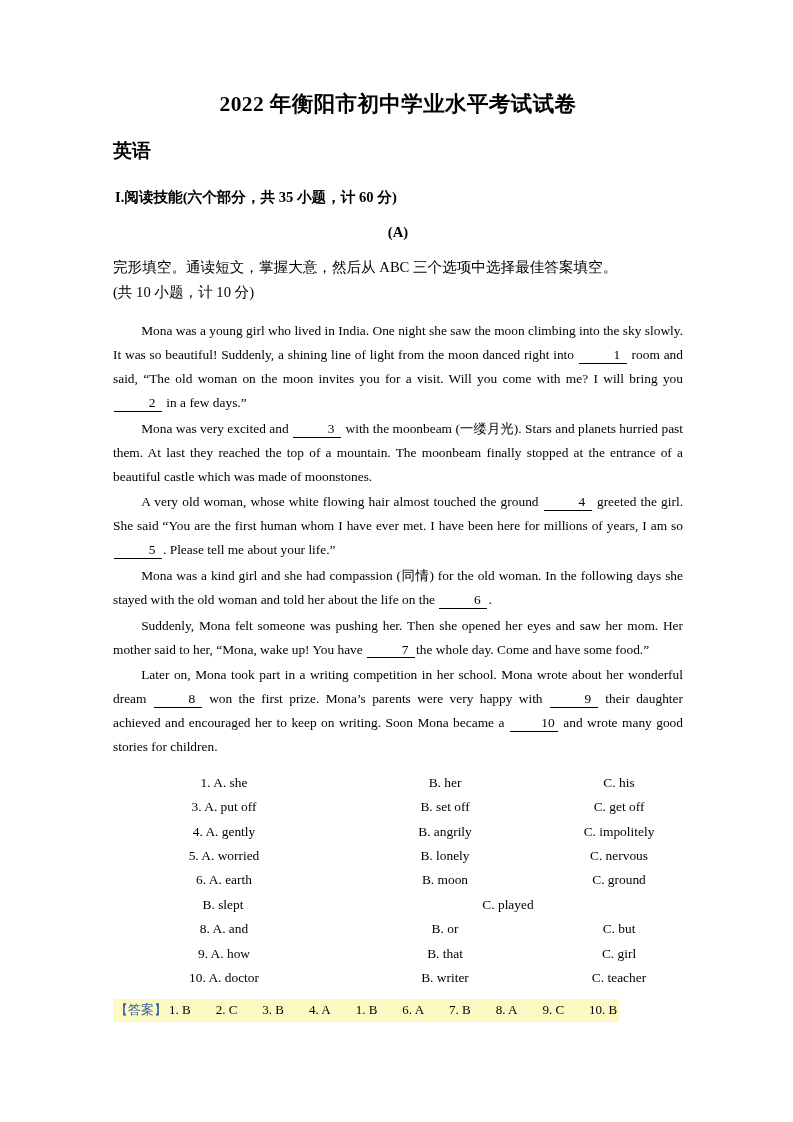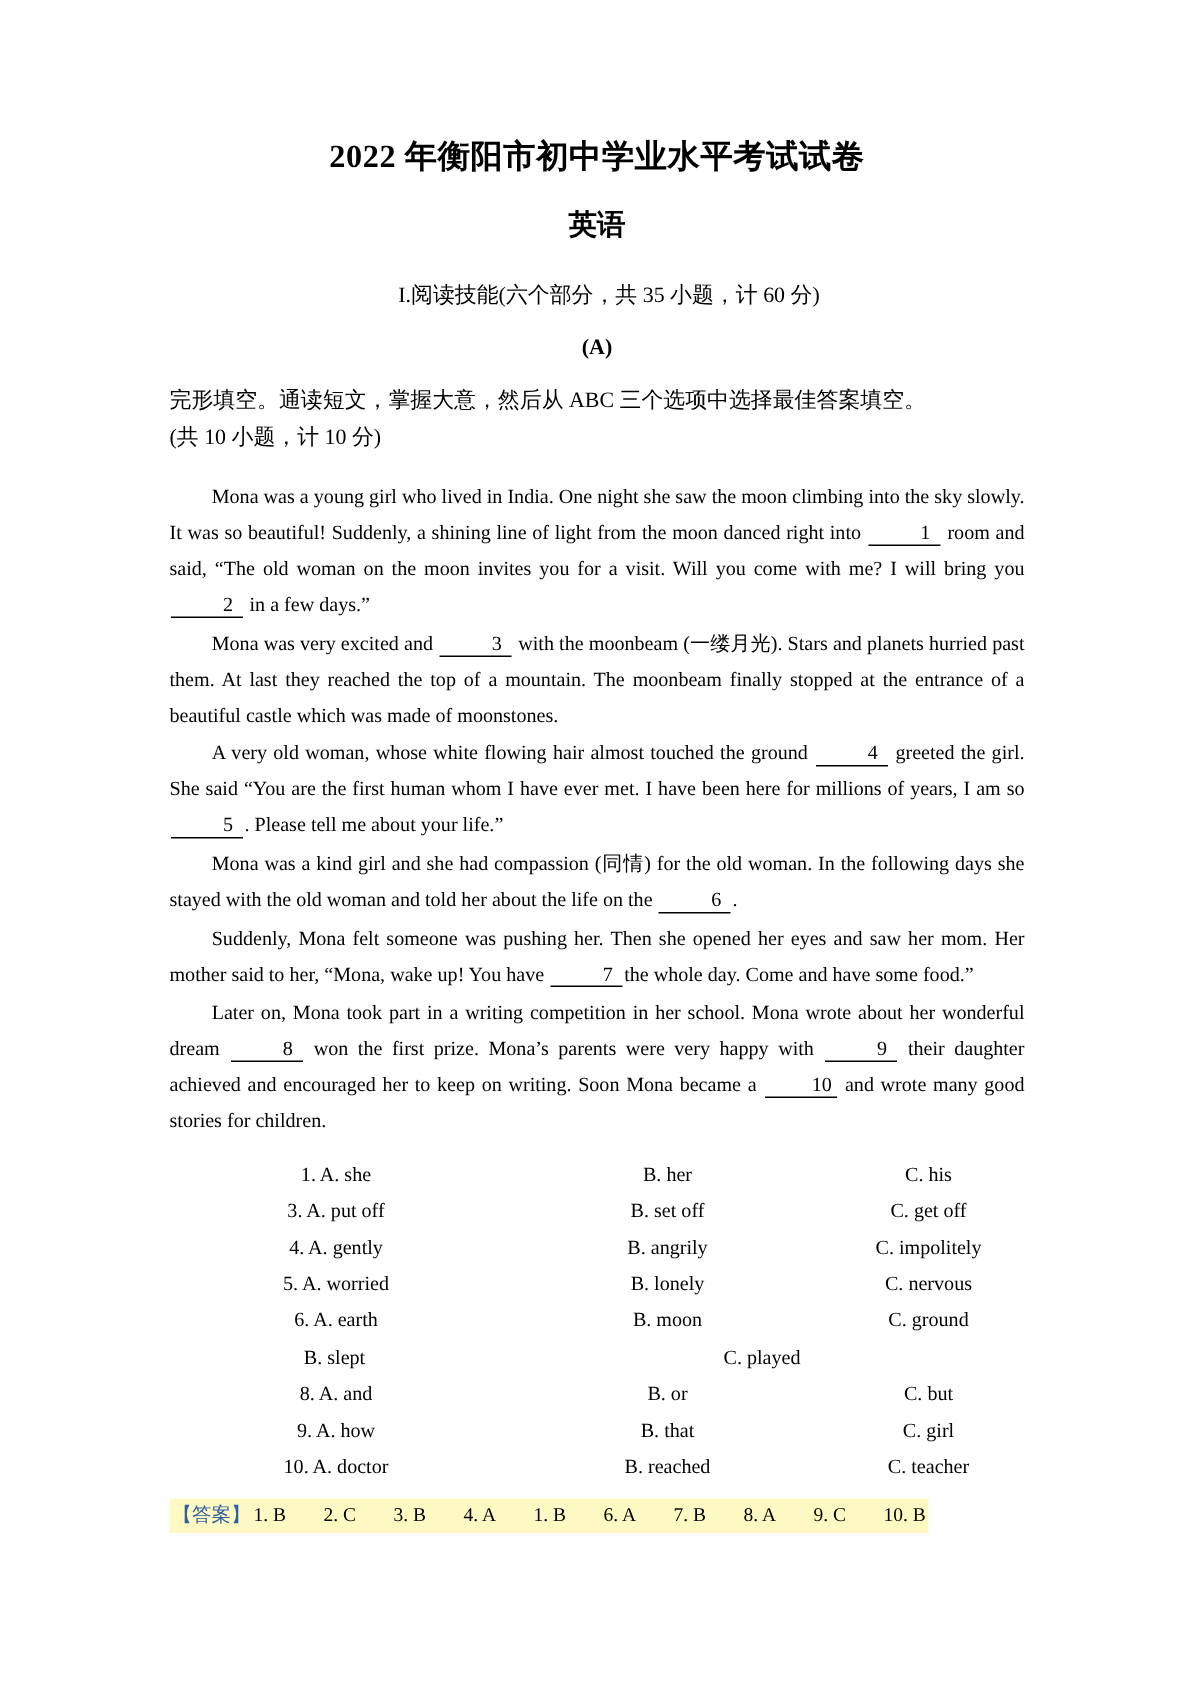--- a/index.html
+++ b/index.html
@@ -34,32 +34,30 @@
     font-size: 21.5px;
     font-weight: bold;
     text-align: center;
     letter-spacing: 0.4px;
     margin: 0 0 22px 0;
     line-height: 1.2;
   }
   .doc-subtitle {
     font-size: 19px;
     font-weight: bold;
-    text-align: center;
     margin: 0 0 24px 0;
     line-height: 1.2;
   }
 
   
   .section-head {
     font-size: 14.6px;
-    font-weight: normal;
-    margin: 0 0 14px 16px;
+    font-weight: bold;
+    margin: 0 0 14px 2px;
     line-height: 1.45;
-    text-align: center;
   }
   .part-marker {
     font-size: 14.6px;
     font-weight: bold;
     text-align: center;
     margin: 0 0 13px 0;
     line-height: 1.4;
   }
   .instruction {
     font-size: 14.6px;
@@ -185,21 +183,21 @@
           <span class="opt-col-b">B. or</span>
           <span class="opt-col-c">C. but</span>
         </div>
         <div class="opt-row">
           <span class="opt-col-a">9. A. how</span>
           <span class="opt-col-b">B. that</span>
           <span class="opt-col-c">C. girl</span>
         </div>
         <div class="opt-row">
           <span class="opt-col-a">10. A. doctor</span>
-          <span class="opt-col-b">B. reached</span>
+          <span class="opt-col-b">B. writer</span>
           <span class="opt-col-c">C. teacher</span>
         </div>
       </div>
 
     <div class="answer-row" id="answer-root">
       <span class="answer-label" style="color: rgb(46, 95, 158);">【答案】</span>
     <span class="answer-item">1. B</span>
         <span class="answer-item">2. C</span>
         <span class="answer-item">3. B</span>
         <span class="answer-item">4. A</span>

